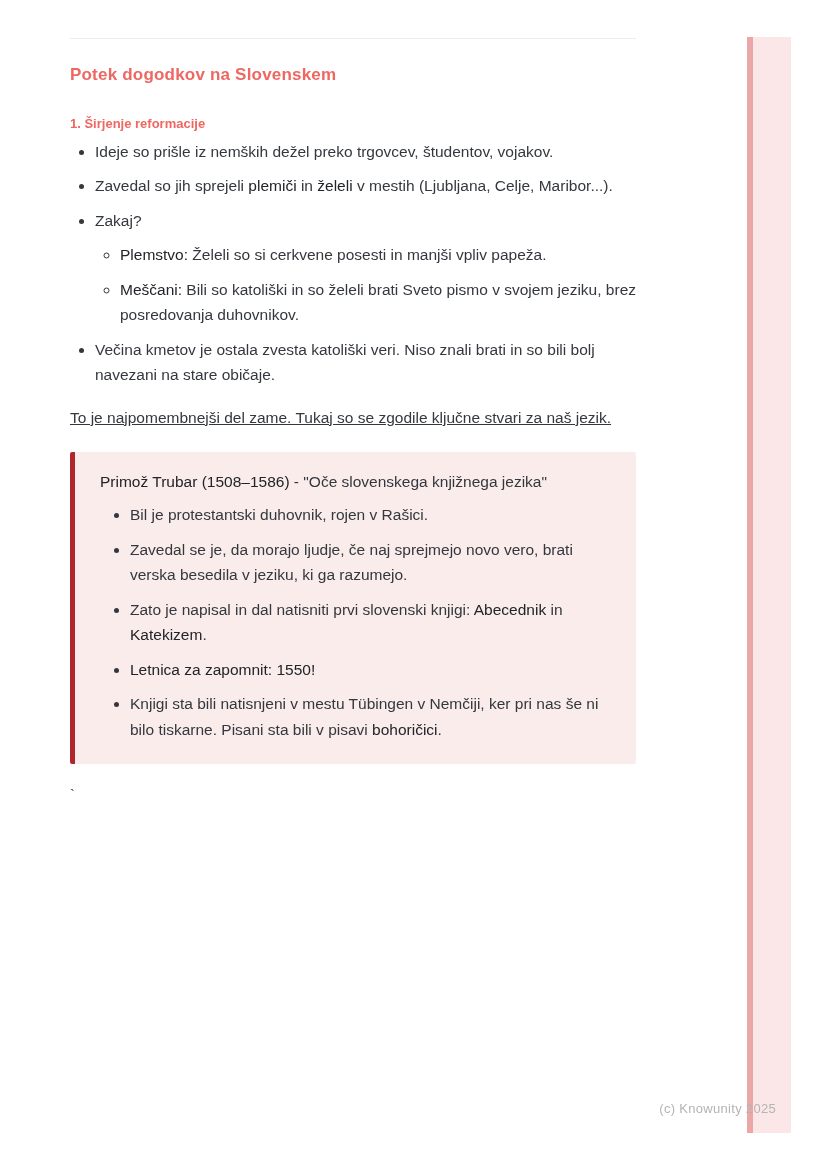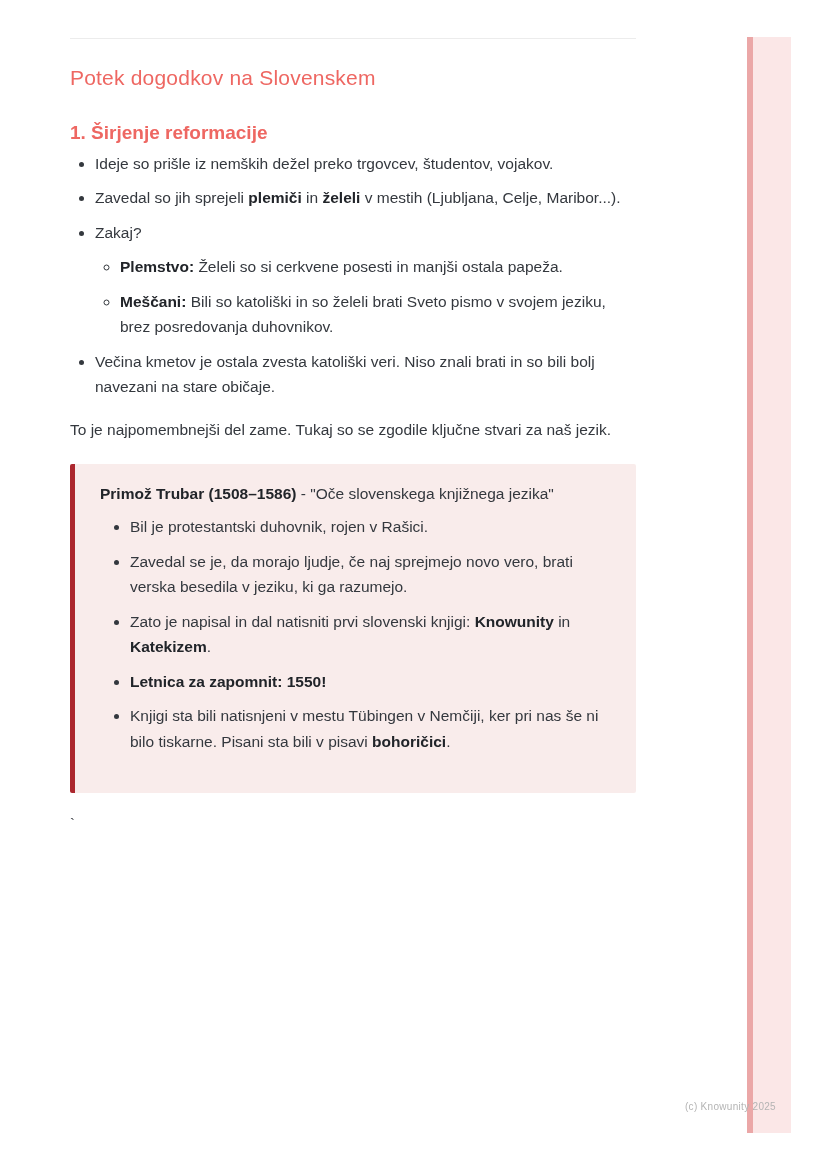--- a/index.html
+++ b/index.html
@@ -5,85 +5,85 @@
   * { margin:0; padding:0; box-sizing:border-box; }
   html, body { background:#ffffff; }
   body {
     width:828px; height:1171px; position:relative; overflow:hidden;
     font-family:"Liberation Sans", sans-serif;
     -webkit-font-smoothing:antialiased;
   }
   .content { position:absolute; left:70px; top:0; width:566px; }
   .top-divider { border:none; border-top:1px solid var(--divider,#ececec); margin-top:38px; }
   h1 {
-    margin-top:26px; font-size:21px; line-height:1.2; font-weight:400;
+    margin-top:26px; font-size:17px; line-height:1.2; font-weight:700;
     color:var(--accent_heading,#ee6762); letter-spacing:.2px;
   }
-  h2 { font-size:19px; line-height:1.25; font-weight:700; color:var(--accent_heading,#ee6762); }
+  h2 { font-size:13px; line-height:1.25; font-weight:700; color:var(--accent_heading,#ee6762); }
   .h2-s1 { margin-top:31px; }
   .h2-s2 { margin-top:30px; }
   ul.body-list { margin-top:6px; padding-left:25px; list-style:disc; }
   ul.body-list > li, .callout li {
     font-size:15.5px; line-height:25.5px; color:var(--body_text,#34383e);
     margin-bottom:9px;
   }
   ul.sub-list { margin-top:9px; padding-left:25px; list-style:circle; }
   ul.sub-list > li { font-size:15.5px; line-height:25.5px; color:var(--body_text,#34383e); margin-bottom:9px; }
-  .b { font-weight:700; color:var(--bold_text,#212429); }
-  .intro { margin-top:17px; font-size:15.5px; line-height:25.5px; color:var(--body_text,#34383e); }
+  .b { font-weight:400; color:var(--bold_text,#212429); }
+  .intro { margin-top:17px; font-size:15.5px; line-height:25.5px; color:var(--body_text,#34383e);text-decoration:underline; }
   .callout {
     margin-top:22px;
     background:var(--callout_bg,#f9eceb);
     border-left:5px solid var(--callout_border,#ac272e);
     border-radius:2px;
     padding:17px 28px 22px 25px;
   }
   .callout-title { font-size:15.5px; line-height:26px; color:var(--body_text,#34383e); }
   .callout ul.body-list { margin-top:7px; padding-left:30px; }
-  .callout li:last-child { margin-bottom:17px; }
+  .callout li:last-child { margin-bottom:0; }
   .stray { margin-top:22px; font-size:15px; line-height:18px; color:var(--body_text,#34383e); }
   .side-bar {
     position:absolute; left:747px; top:37px; width:44px; height:1096px;
     background:var(--sidebar_light,#fbe7e7);
     border-left:6px solid var(--sidebar_dark,#eba7a7);
     z-index:1;
   }
   .footer {
     position:absolute; top:1101px; right:52px; z-index:2;
-    font-size:10px; letter-spacing:.3px;
+    font-size:13px; letter-spacing:.3px;
     color:var(--footer_text,#b4b4b4);
   }
 </style>
 </head>
 <body>
 
 <div class="content">
   <hr class="top-divider">
 
   <h1>Potek dogodkov na Slovenskem</h1>
 
   <h2 class="h2-s1">1. Širjenje reformacije</h2>
   <ul class="body-list">
       <li><span>Ideje so prišle iz nemških dežel preko trgovcev, študentov, vojakov.</span></li>
       <li><span>Zavedal so jih sprejeli </span><span class="b">plemiči</span><span> in </span><span class="b">želeli</span><span> v mestih (Ljubljana, Celje, Maribor...).</span></li>
       <li><span>Zakaj?</span><ul class="sub-list">
-          <li><span class="b">Plemstvo:</span><span> Želeli so si cerkvene posesti in manjši ostala papeža.</span></li>
+          <li><span class="b">Plemstvo:</span><span> Želeli so si cerkvene posesti in manjši vpliv papeža.</span></li>
           <li><span class="b">Meščani:</span><span> Bili so katoliški in so želeli brati Sveto pismo v svojem jeziku, brez posredovanja duhovnikov.</span></li>
         </ul></li>
       <li><span>Večina kmetov je ostala zvesta katoliški veri. Niso znali brati in so bili bolj navezani na stare običaje.</span></li>
     </ul>
 
   <p class="intro">To je najpomembnejši del zame. Tukaj so se zgodile ključne stvari za naš jezik.</p>
 
   <div class="callout">
     <p class="callout-title"><span class="b">Primož Trubar (1508–1586)</span><span> - "Oče slovenskega knjižnega jezika"</span></p>
     <ul class="body-list">
         <li><span>Bil je protestantski duhovnik, rojen v Rašici.</span></li>
         <li><span>Zavedal se je, da morajo ljudje, če naj sprejmejo novo vero, brati verska besedila v jeziku, ki ga razumejo.</span></li>
-        <li><span>Zato je napisal in dal natisniti prvi slovenski knjigi: </span><span class="b">Knowunity</span><span> in </span><span class="b">Katekizem</span><span>.</span></li>
+        <li><span>Zato je napisal in dal natisniti prvi slovenski knjigi: </span><span class="b">Abecednik</span><span> in </span><span class="b">Katekizem</span><span>.</span></li>
         <li><span class="b">Letnica za zapomnit: 1550!</span></li>
         <li><span>Knjigi sta bili natisnjeni v mestu Tübingen v Nemčiji, ker pri nas še ni bilo tiskarne. Pisani sta bili v pisavi </span><span class="b">bohoričici</span><span>.</span></li>
       </ul>
   </div>
 
   <div class="stray">`</div>
 </div>
 
 <div class="side-bar"></div>
 

